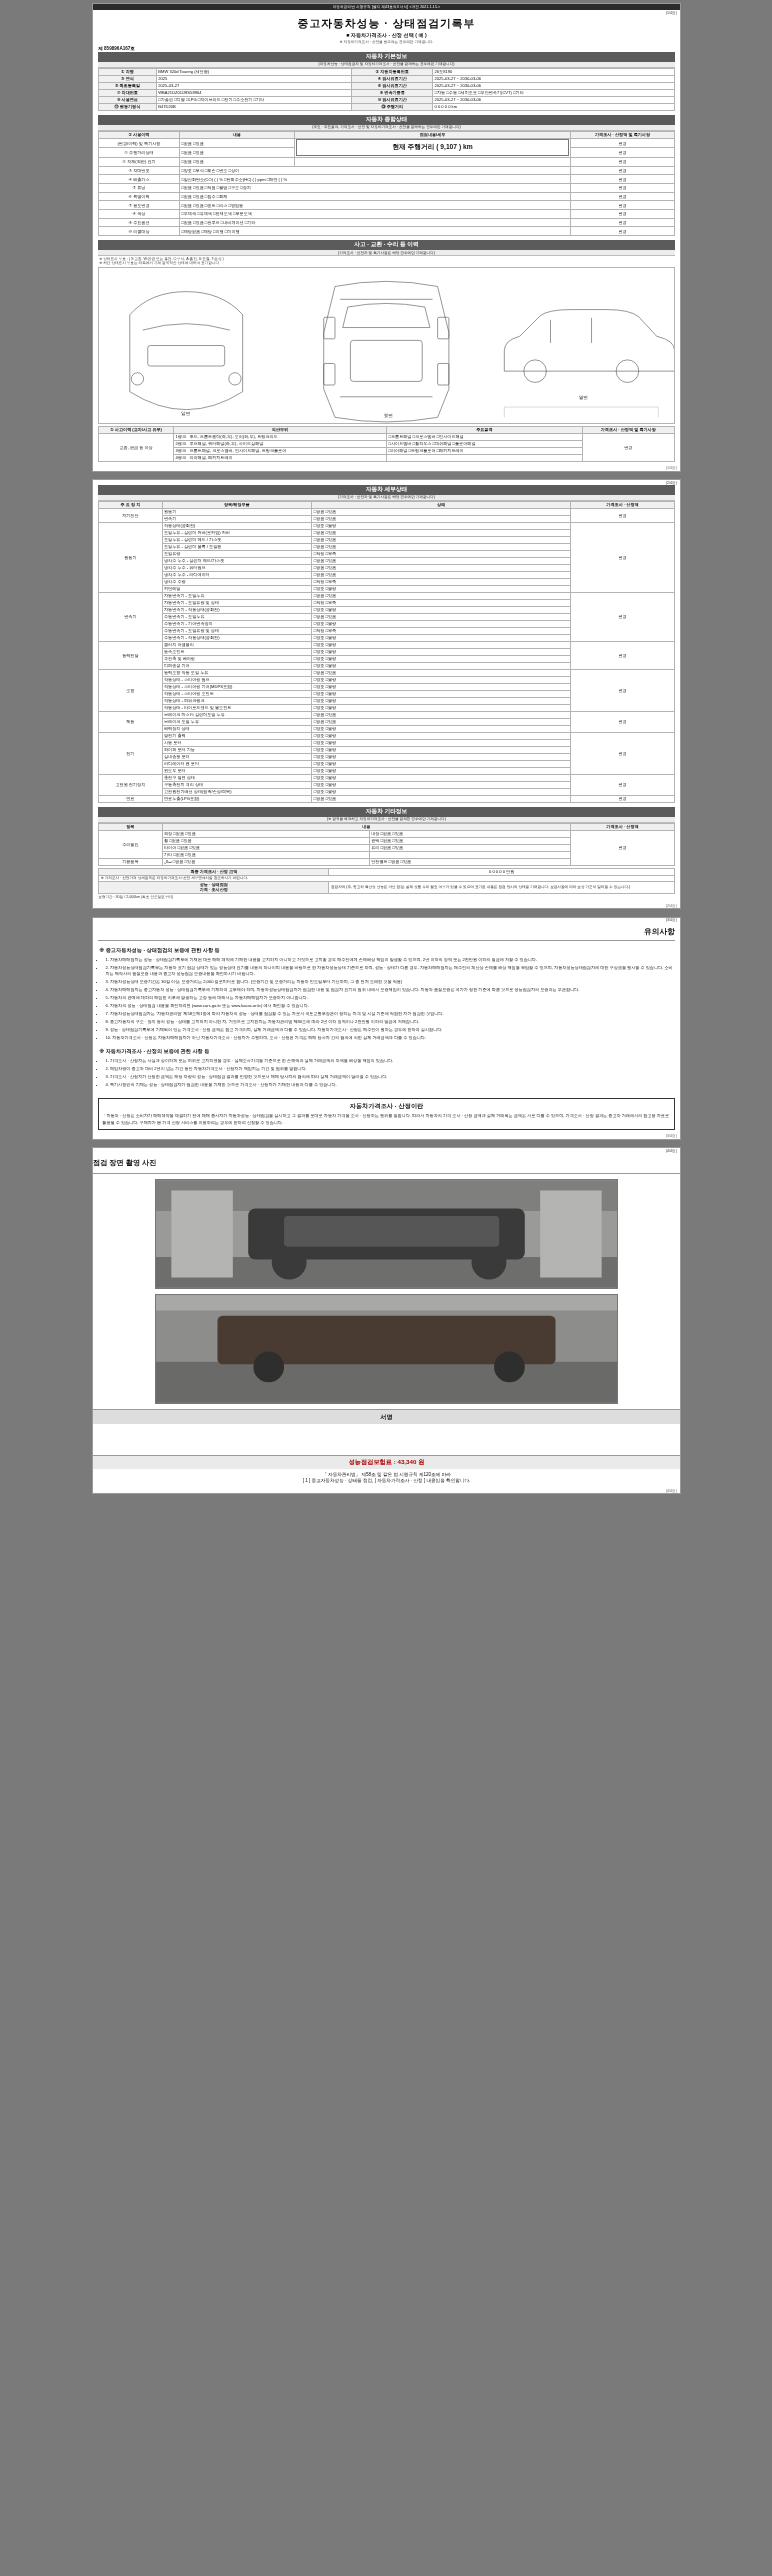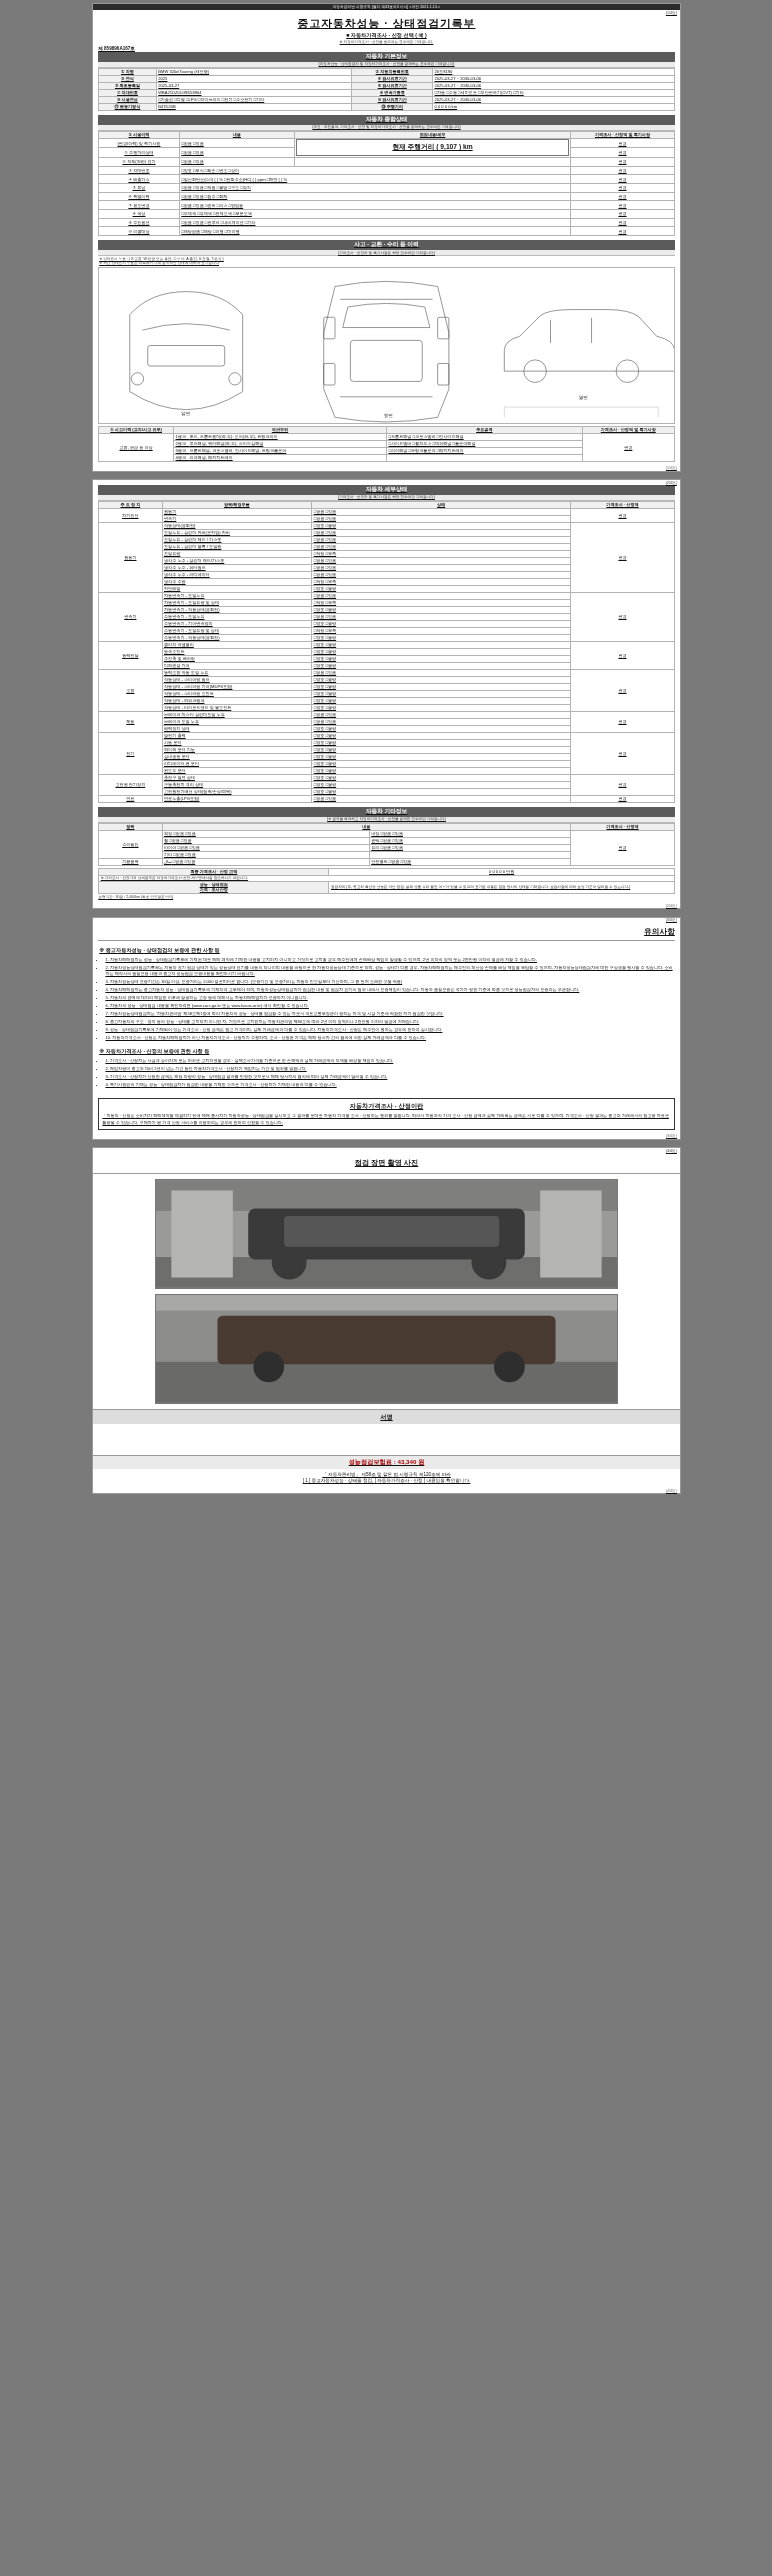--- a/index.html
+++ b/index.html
@@ -1,18 +1,18 @@
 <!DOCTYPE html>
 <html style="font-size:8.2px"><head>
 <meta charset="utf-8">
 <style>
   html,body{margin:0;padding:0;background:#7a7a7a;}
   body{font-family:"Liberation Sans","DejaVu Sans",sans-serif;color:#111;}
   .page{width:773px;margin:0 auto;position:relative;background:#7a7a7a;}
-  .sheet{background:#fff;border:0.5px solid #999;margin:0 auto 7.2px auto;width:587px;padding:0;position:relative;text-decoration:underline;}
+  .sheet{background:#fff;border:0.5px solid #999;margin:0 auto 7.2px auto;width:587px;padding:0;position:relative;}
   .sheet-top{margin-top:3.1px;}
   .tiny{font-size:3.6px;}
   .hdrbar{background:#2b2b2b;color:#fff;font-size:3.6px;text-align:center;padding:1px 0;letter-spacing:0.1px;}
   .docnum{text-align:right;font-size:3.6px;color:#333;padding:0.5px 3.1px 0 0;}
   .title-wrap{text-align:center;padding:2.1px 0 1px 0;}
   .title-wrap .t1{font-size:10.8px;font-weight:bold;letter-spacing:1px;}
   .title-wrap .t2{font-size:5.2px;font-weight:bold;margin-top:1px;}
   .title-wrap .t3{font-size:3.6px;color:#333;margin-top:1px;}
   .serial{font-size:4.6px;font-weight:bold;padding:1px 0 1px 5.2px;}
   .band{background:#5b5b5b;color:#fff;text-align:center;font-size:5.7px;font-weight:bold;padding:1px 0;}
@@ -557,21 +557,21 @@
     </div>
     <div class="boxwarn">
       <div class="bt">자동차가격조사 · 산정이란</div>
       <div class="bb">「자동차 · 산정은 소비자가 매매계약을 체결하기 전에 매매 종사자가 자동차성능 · 상태점검을 실시하고 그 결과를 토대로 자동차 가격을 조사 · 산정하는 행위를 말합니다. 따라서 자동차의 가격 조사 · 산정 금액과 실제 거래되는 금액은 서로 다를 수 있으며, 가격조사 · 산정 결과는 중고차 거래에서의 참고용 자료로 활용될 수 있습니다. 구매자가 본 가격 산정 서비스를 이용하려는 경우에 한하여 신청할 수 있습니다.</div>
     </div>
     <div class="page-foot">(3/4면)</div>
   </div>
 
   <div class="sheet">
     <div class="docnum">(4/4면)</div>
-    <div style="text-align:center;font-size:7.2px;font-weight:bold;padding:5.2px 0;border-bottom:0.5px solid #999">점검 장면 촬영 사진</div>
+    <div style="text-align:left;font-size:7.2px;font-weight:bold;padding:5.2px 0;border-bottom:0.5px solid #999">점검 장면 촬영 사진</div>
 
     <div style="padding:5.2px 62px">
       <div class="imgbox carpic" style="height:108px;position:relative;overflow:hidden">
         <svg width="100%" height="100%" viewBox="0 0 900 210">
           <rect width="900" height="210" fill="#9a9a98"></rect>
           <rect y="0" width="900" height="60" fill="#7f7f7e"></rect>
           <rect y="150" width="900" height="60" fill="#6e6e6d"></rect>
           <g fill="#3a3a3a">
             <rect x="180" y="55" width="540" height="100" rx="14"></rect>
             <circle cx="260" cy="160" r="34"></circle>

